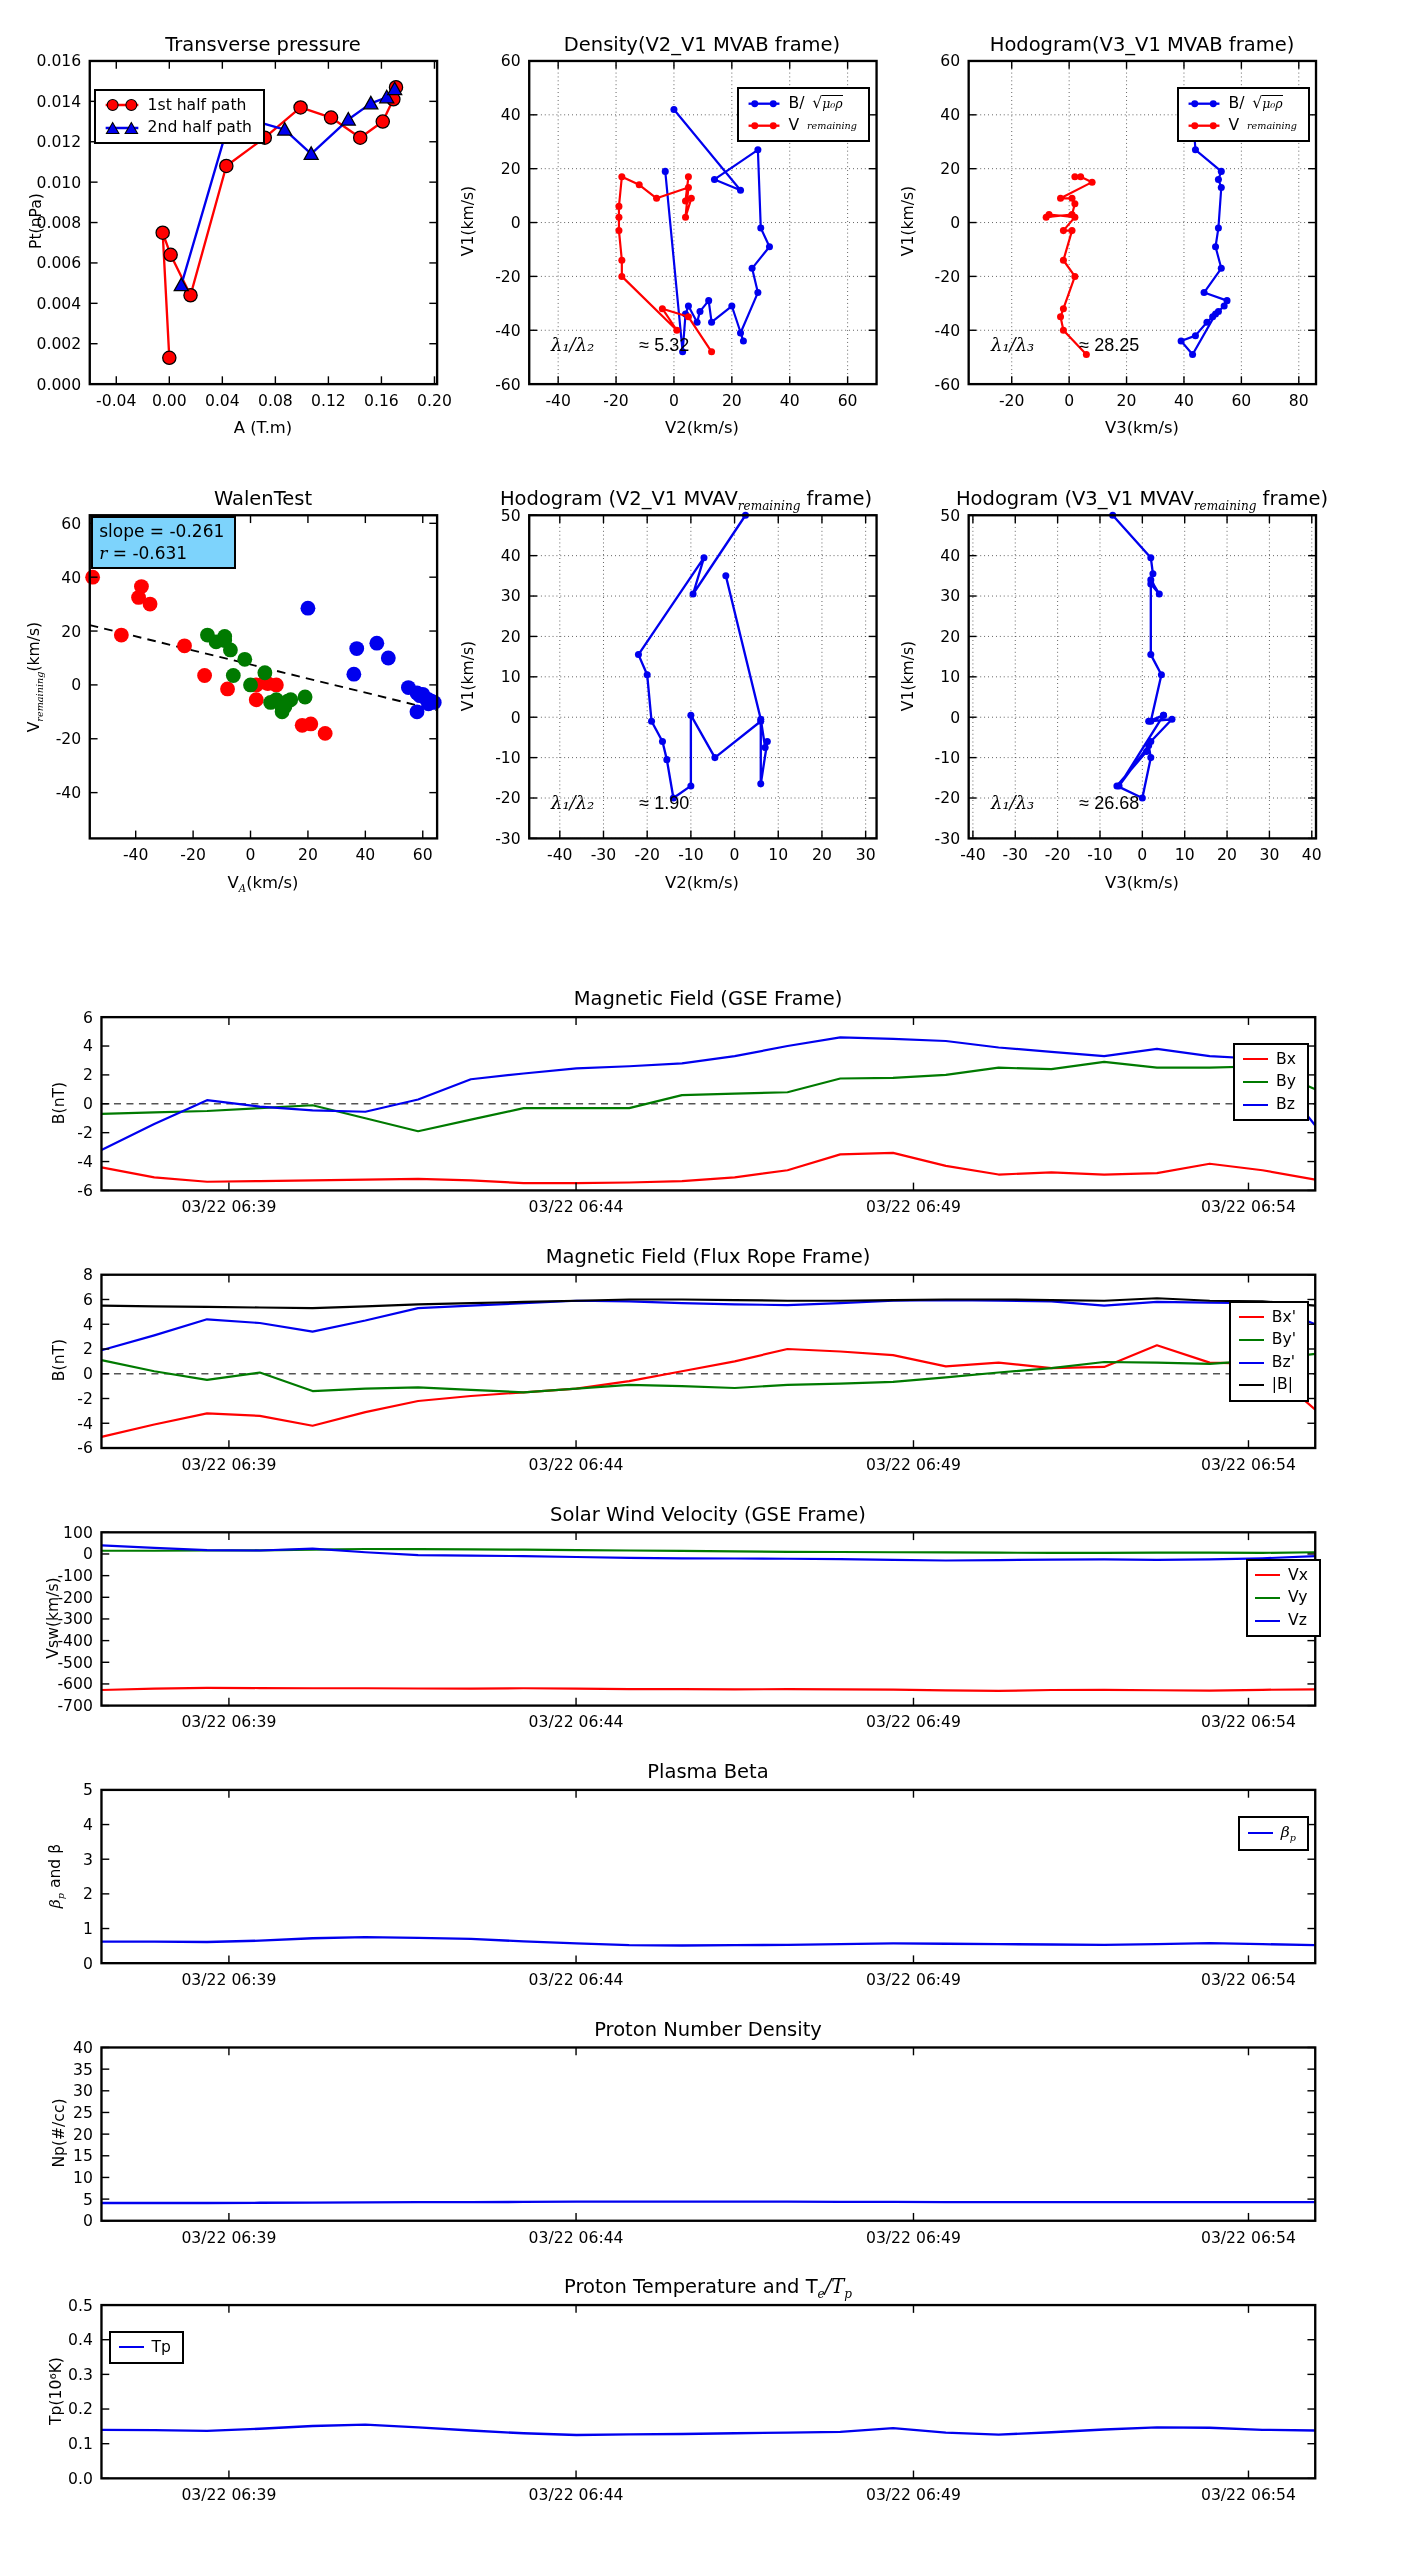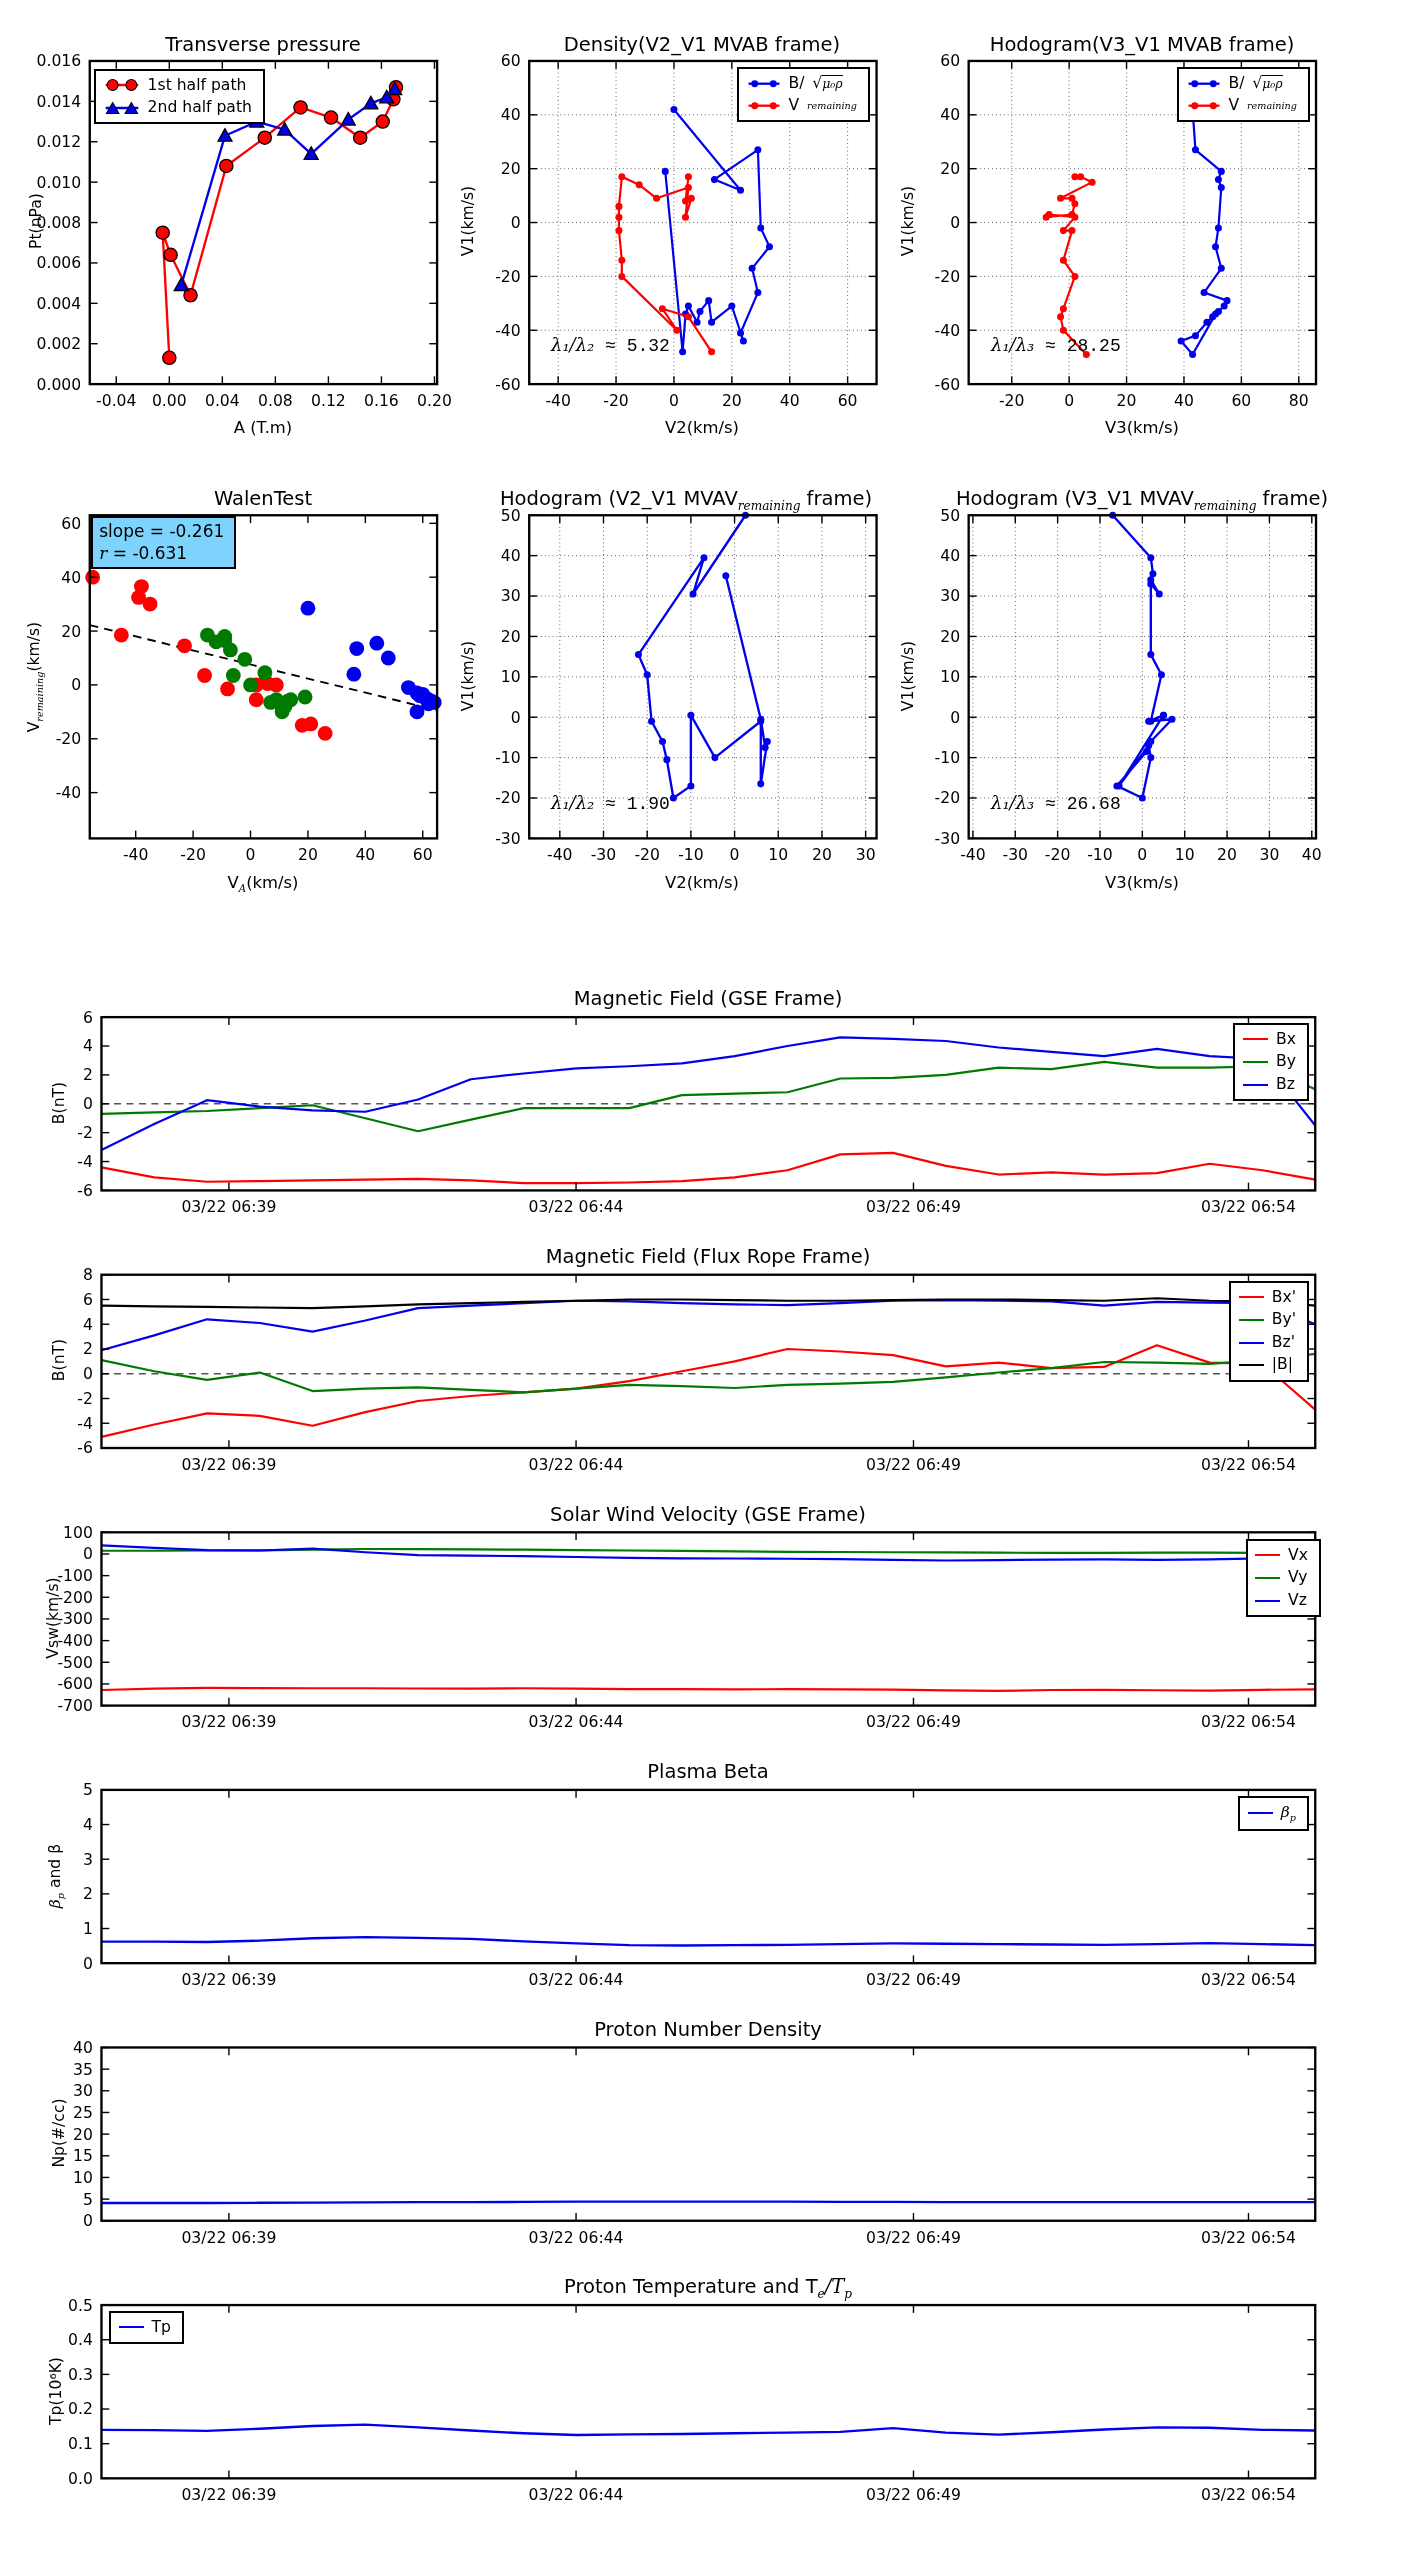--- a/index.html
+++ b/index.html
@@ -3,28 +3,28 @@
 <meta charset="utf-8">
 <style>
   html,body{margin:0;padding:0;background:#ffffff;}
   body{width:1405px;height:2576px;position:relative;font-family:"DejaVu Sans",sans-serif;color:#000;overflow:hidden;}
   .abs{position:absolute;}
   .title{font-size:19.5px;text-align:center;white-space:nowrap;width:624px;}
   .xlab{font-size:16.4px;text-align:center;white-space:nowrap;width:312px;}
   .ylab{font-size:15.6px;text-align:center;white-space:nowrap;width:312px;transform:rotate(-90deg);}
   .mi{font-family:"DejaVu Serif",serif;font-style:italic;}
   sub{font-size:0.62em;}
-  .legend{position:absolute;border:2px solid #000;background:#fff;padding:4.7px 11px 4.7px 7.8px;display:flex;flex-direction:column;gap:3.1px;}
+  .legend{position:absolute;border:2px solid #000;background:#fff;padding:4.7px 11px 4.7px 7.8px;display:flex;flex-direction:column;gap:3.1px;margin-top:20px;}
   .lrow{display:flex;align-items:center;gap:7.8px;font-size:15.6px;white-space:nowrap;line-height:1.25;}
   .lline{width:25px;height:0;border-top:2.3px solid #000;}
   .sqrt{display:inline-flex;align-items:center;}
   .sqrt::before{content:"√";}
   .rad{border-top:1.2px solid #000;font-size:12.5px;}
   .ann{font-size:18px;white-space:nowrap;}
-  .annval{font-family:Liberation Mono, monospace;font-style:normal;}
+  .annval{font-family:Liberation Sans, sans-serif;font-style:normal;margin-left:40px;}
   .slopebox{position:absolute;border:2px solid #000;background:#7dd3fc;padding:1.6px 9.4px 3.1px 6.2px;font-size:17px;line-height:1.3;}
 </style>
 </head>
 <body>
 
 <svg id="fig" class="abs" style="left:0;top:0" width="1405" height="2576" viewBox="0 0 1800 3300">
     <g>
       <polyline points="216.9083969465649,458.3625 208.41603053435114,297.9375 218.60687022900765,326.4 244.08396946564883,378.15 289.94274809160305,212.54999999999995 339.1984732824427,176.325 385.05725190839695,137.51250000000005 424.12213740458014,150.45000000000005 461.4885496183206,176.325 490.3625954198473,155.625 503.9503816793893,127.16250000000002 507.3473282442748,111.63750000000005" fill="none" stroke="#ff0000" stroke-width="3" stroke-linejoin="round"></polyline>
       <circle cx="216.9083969465649" cy="458.3625" r="8.5" fill="#ff0000" stroke="#000" stroke-width="1.6"></circle>
       <circle cx="208.41603053435114" cy="297.9375" r="8.5" fill="#ff0000" stroke="#000" stroke-width="1.6"></circle>

